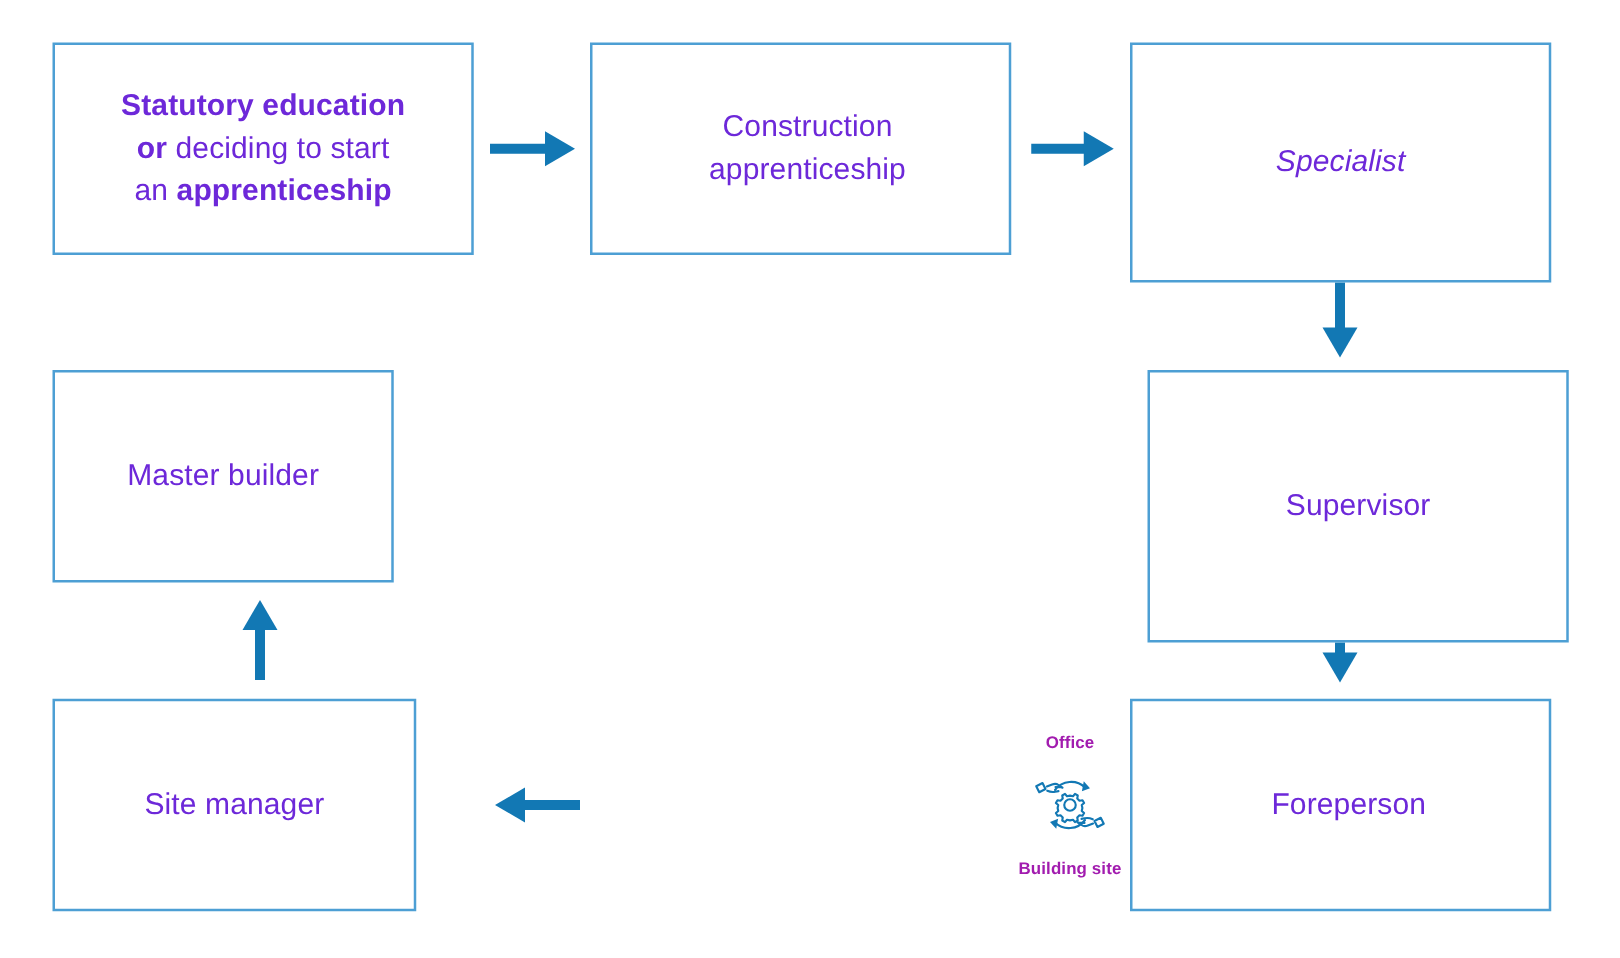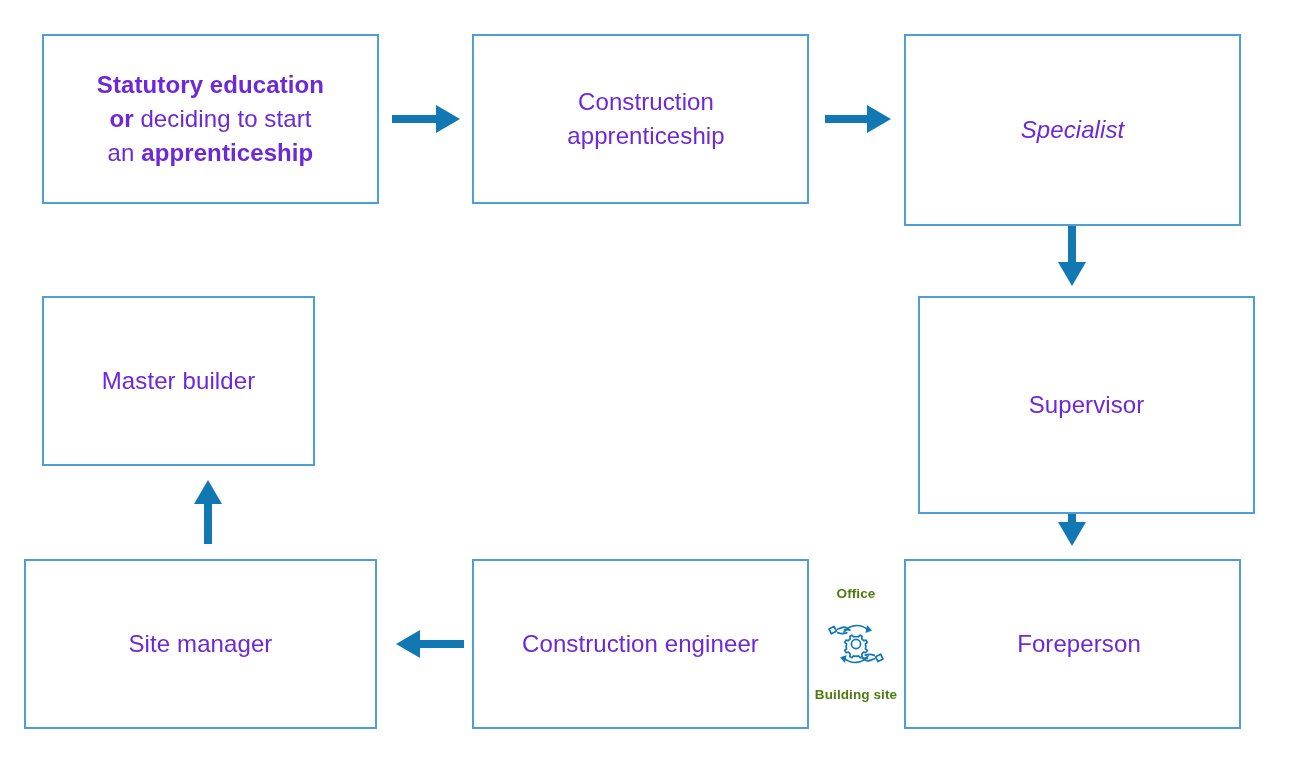--- a/index.html
+++ b/index.html
@@ -47,21 +47,21 @@
   }
 
   
   .n-start      { left: 42px;  top: 34px;  width: 337px; height: 170px; }
   .n-apprentice { left: 472px; top: 34px;  width: 337px; height: 170px; padding-left: 11px; }
   .n-specialist { left: 904px; top: 34px;  width: 337px; height: 192px; font-style: italic; }
 
   .n-master     { left: 42px;  top: 296px; width: 273px; height: 170px; }
   .n-supervisor { left: 904px; top: 296px; width: 337px; height: 218px; margin-left: 14px; }
 
-  .n-sitemgr    { left: 24px;  top: 559px; width: 353px; height: 170px; }
+  .n-sitemgr    { left: 42px;  top: 559px; width: 291px; height: 170px; }
   .n-engineer   { left: 472px; top: 559px; width: 337px; height: 170px; }
   .n-foreperson { left: 904px; top: 559px; width: 337px; height: 170px; padding-left: 13px; }
 
   
   #arrow-layer {
     position: absolute;
     left: 0;
     top: 0;
     width: 1296px;
     height: 766px;
@@ -76,21 +76,21 @@
     width: 122px;
     height: 116px;
     display: flex;
     flex-direction: column;
     align-items: center;
     justify-content: space-between;
   }
   .exchange-caption {
     font-size: 13.5px;
     font-weight: 700;
-    color: #4d7c0f;
+    color: #a21caf;
     white-space: nowrap;
     letter-spacing: 0.1px;
   }
   .exchange-icon {
     width: 64px;
     height: 56px;
     display: block;
   }
 </style>
 </head>
@@ -148,23 +148,20 @@
   </div>
 
   <div class="node n-supervisor">
     <div class="node-label">Supervisor</div>
   </div>
 
   <div class="node n-sitemgr">
     <div class="node-label">Site manager</div>
   </div>
 
-  <div class="node n-engineer">
-    <div class="node-label">Construction engineer</div>
-  </div>
 
   <div class="node n-foreperson">
     <div class="node-label">Foreperson</div>
   </div>
 
   <div class="exchange-group">
     <div class="exchange-caption">Office</div>
 
     <svg class="exchange-icon" viewBox="0 0 64 56">
       <g fill="none" stroke="#1278b4" stroke-width="1.7" stroke-linejoin="round" stroke-linecap="round">

